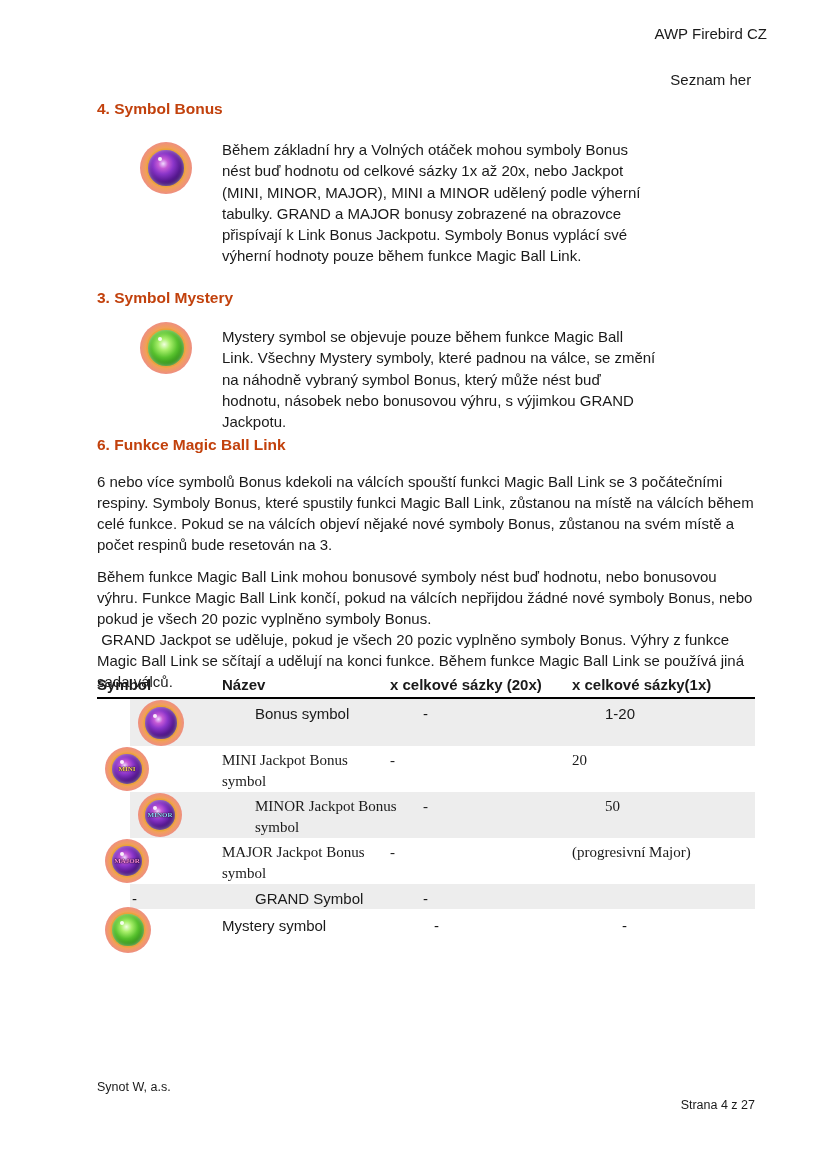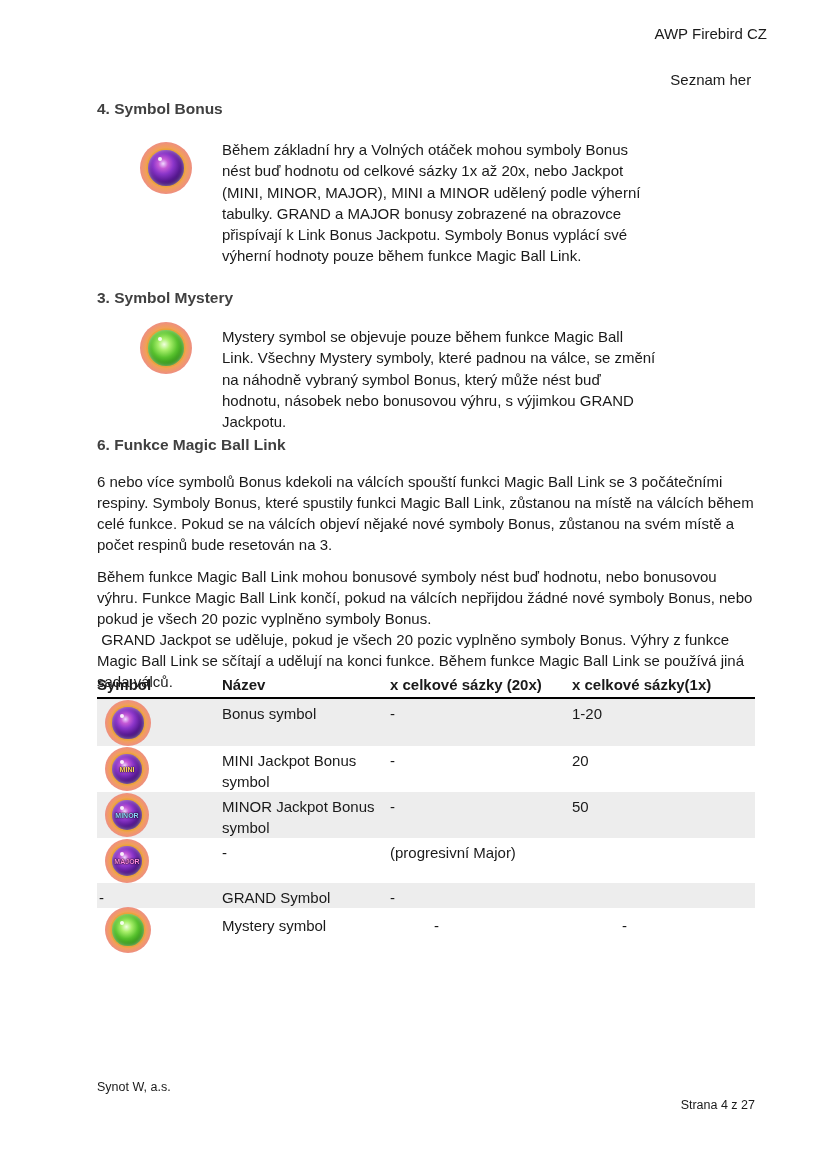--- a/index.html
+++ b/index.html
@@ -8,21 +8,21 @@
     font-family:"Liberation Sans","DejaVu Sans",sans-serif;
     color:#1a1a1a; font-size:15px; overflow:hidden;
   }
   .abs { position:absolute; }
 
   
   .doc-header { top:24px; right:60px; text-align:center; line-height:20px; }
   .doc-header .line2 { margin-top:26px; }
 
   
-  .sec-heading { left:97px; font-weight:bold; font-size:15.5px; color:#404040; }
+  .sec-heading { left:97px; font-weight:bold; font-size:15.5px; color:#c2410c; }
 
   
   .sec-body { left:222px; width:434px; line-height:21.3px; }
   .wide-para { left:97px; width:660px; line-height:21px; }
   .prewrap { white-space:pre-wrap; }
 
   
   .ball {
     border-radius:50%; display:flex; align-items:center; justify-content:center;
     background: radial-gradient(circle, #f2a156 54%, #ee8f80 70%, #f7c1b0 85%, #fdeee8 97%, #ffffff 100%);
@@ -53,24 +53,24 @@
 
   
   .sym-table { left:97px; top:676px; width:658px; }
   .t-row {
     display:grid; grid-template-columns:125px 168px 182px 183px;
     align-items:start;
   }
   .t-head {
     font-weight:bold; padding-bottom:4px; border-bottom:2.5px solid #000;
   }
-  .stripe { background:#ededed; }
+  .stripe { background:#ededed;margin-left:33px; }
   .t-cell { padding-top:4px; padding-right:8px; line-height:21px; }
   .r1 { min-height:40px; }
-  .r2line { min-height:43px; }
+  .r2line { min-height:43px;font-family:Liberation Serif, serif; }
   .r5 { min-height:22px; }
   .sym-cell { padding-left:8px; padding-top:1px; }
   .sym-cell-dash { padding-left:2px; }
 
   
   .mystery-row { left:97px; top:905px; width:658px; height:52px; }
   .mystery-row .name { position:absolute; left:125px; top:12px; }
   .mystery-row .dash1 { position:absolute; left:337px; top:12px; }
   .mystery-row .dash2 { position:absolute; left:525px; top:12px; }
   .mystery-row .icon { position:absolute; left:8px; top:2px; }
@@ -159,20 +159,21 @@
     </div>
 
     <div class="t-row r2line">
       <div class="sym-cell">
         <div class="ball ball-44">
             <div class="core">
               <span class="ball-label lbl-major">MAJOR</span>
             </div>
           </div>
       </div>
+      <div class="t-cell">MAJOR Jackpot Bonus symbol</div>
       <div class="t-cell">-</div>
       <div class="t-cell">(progresivní Major)</div>
     </div>
 
     <div class="t-row r5 stripe">
       <div class="t-cell sym-cell-dash">-</div>
       <div class="t-cell">GRAND Symbol</div>
       <div class="t-cell">-</div>
     </div>
 

